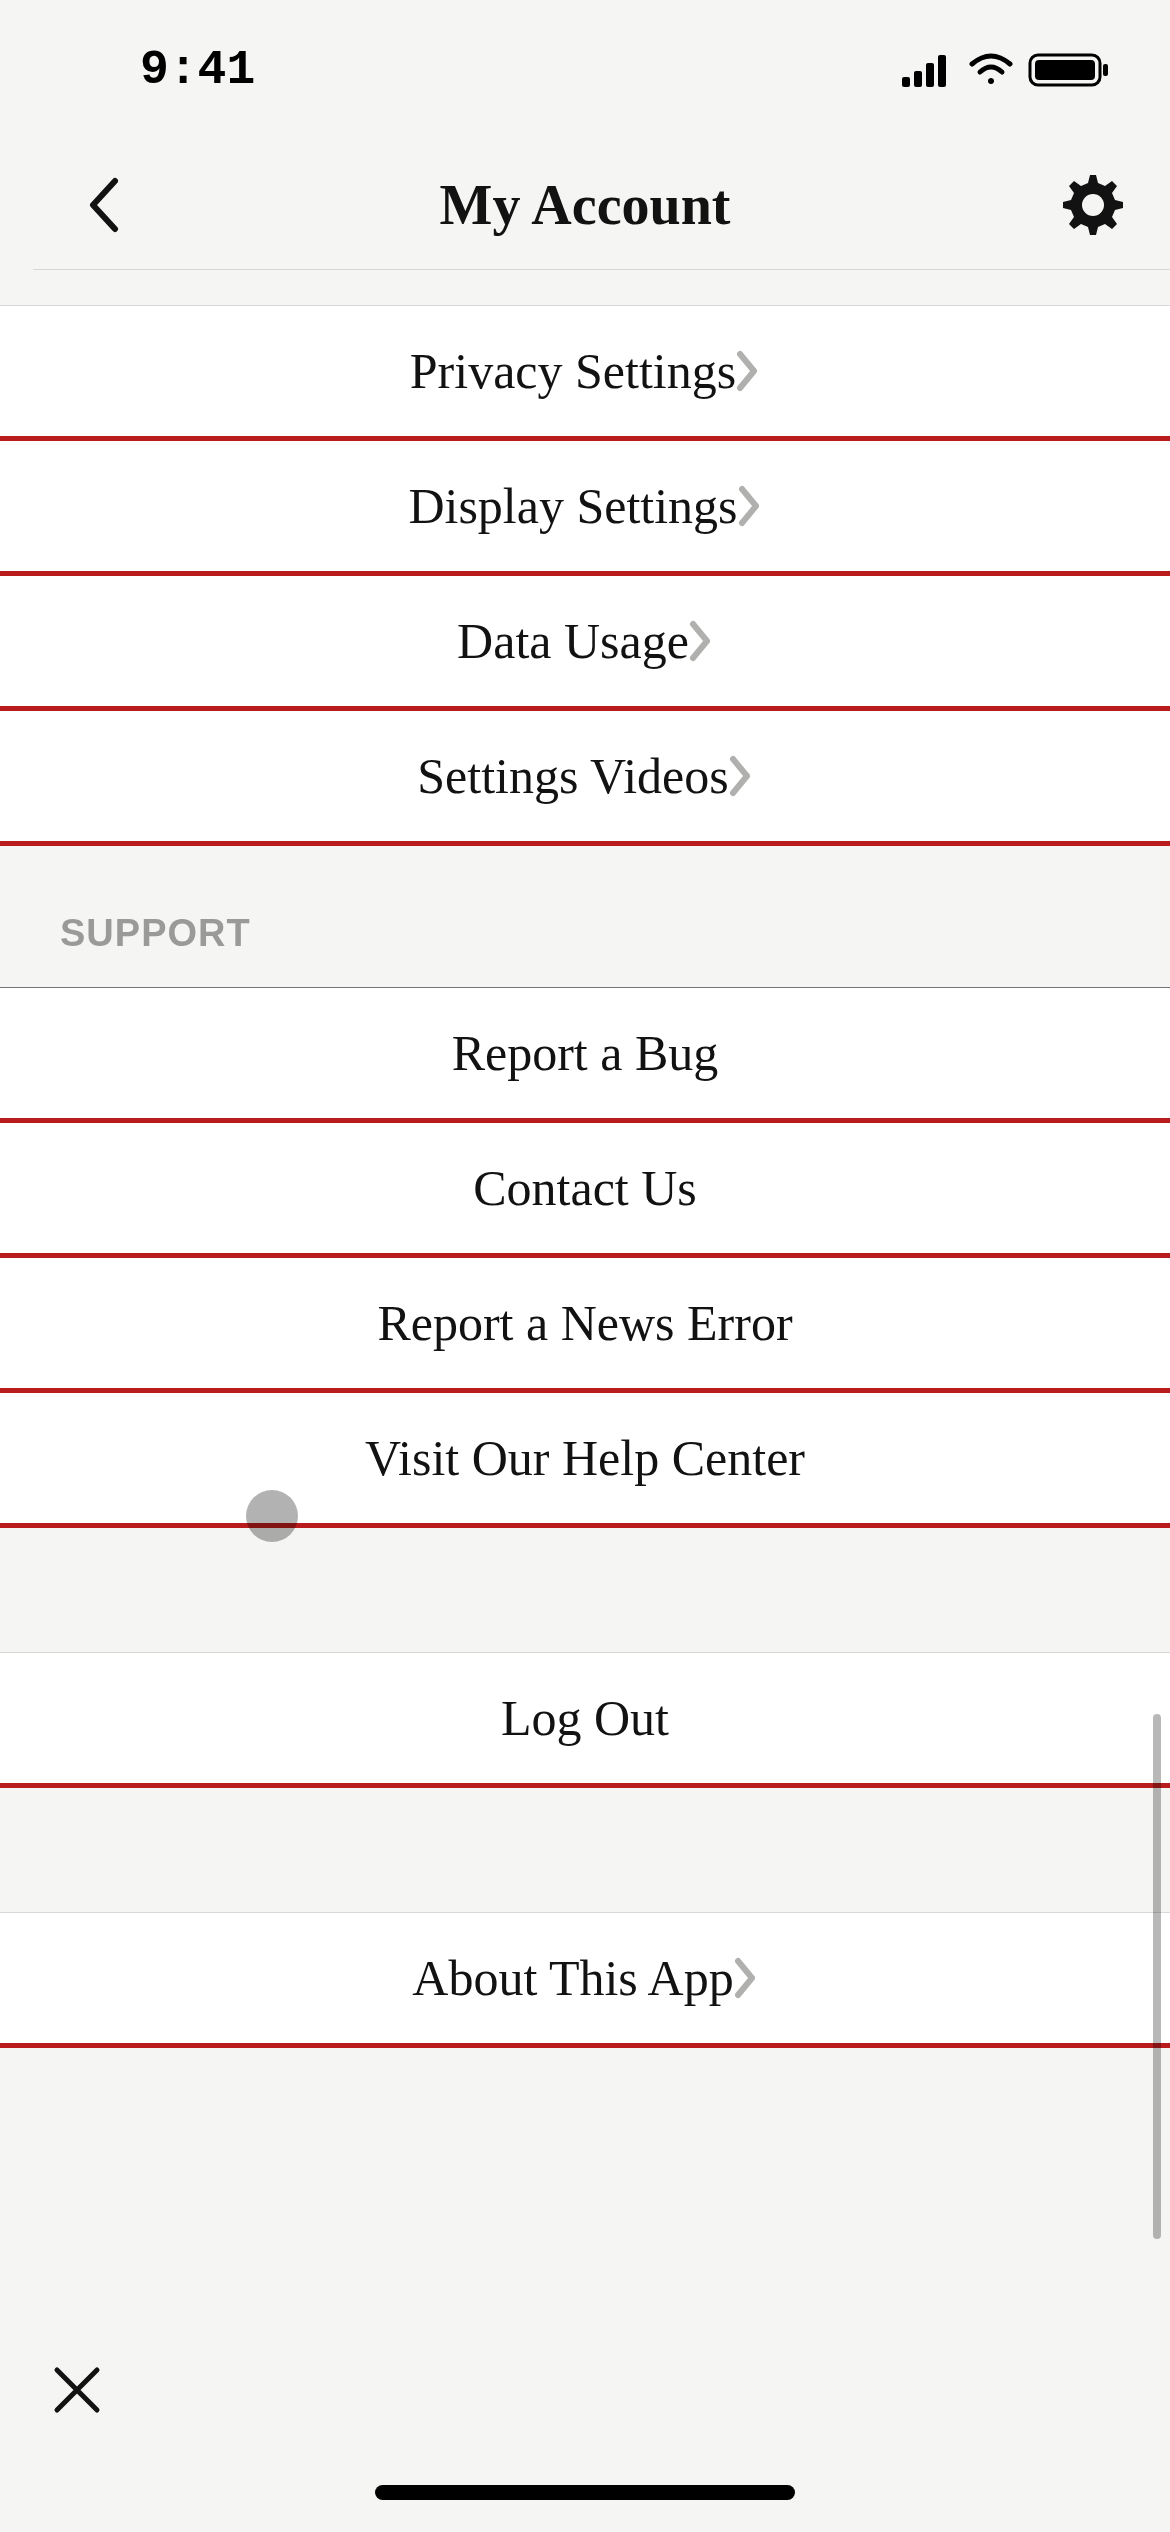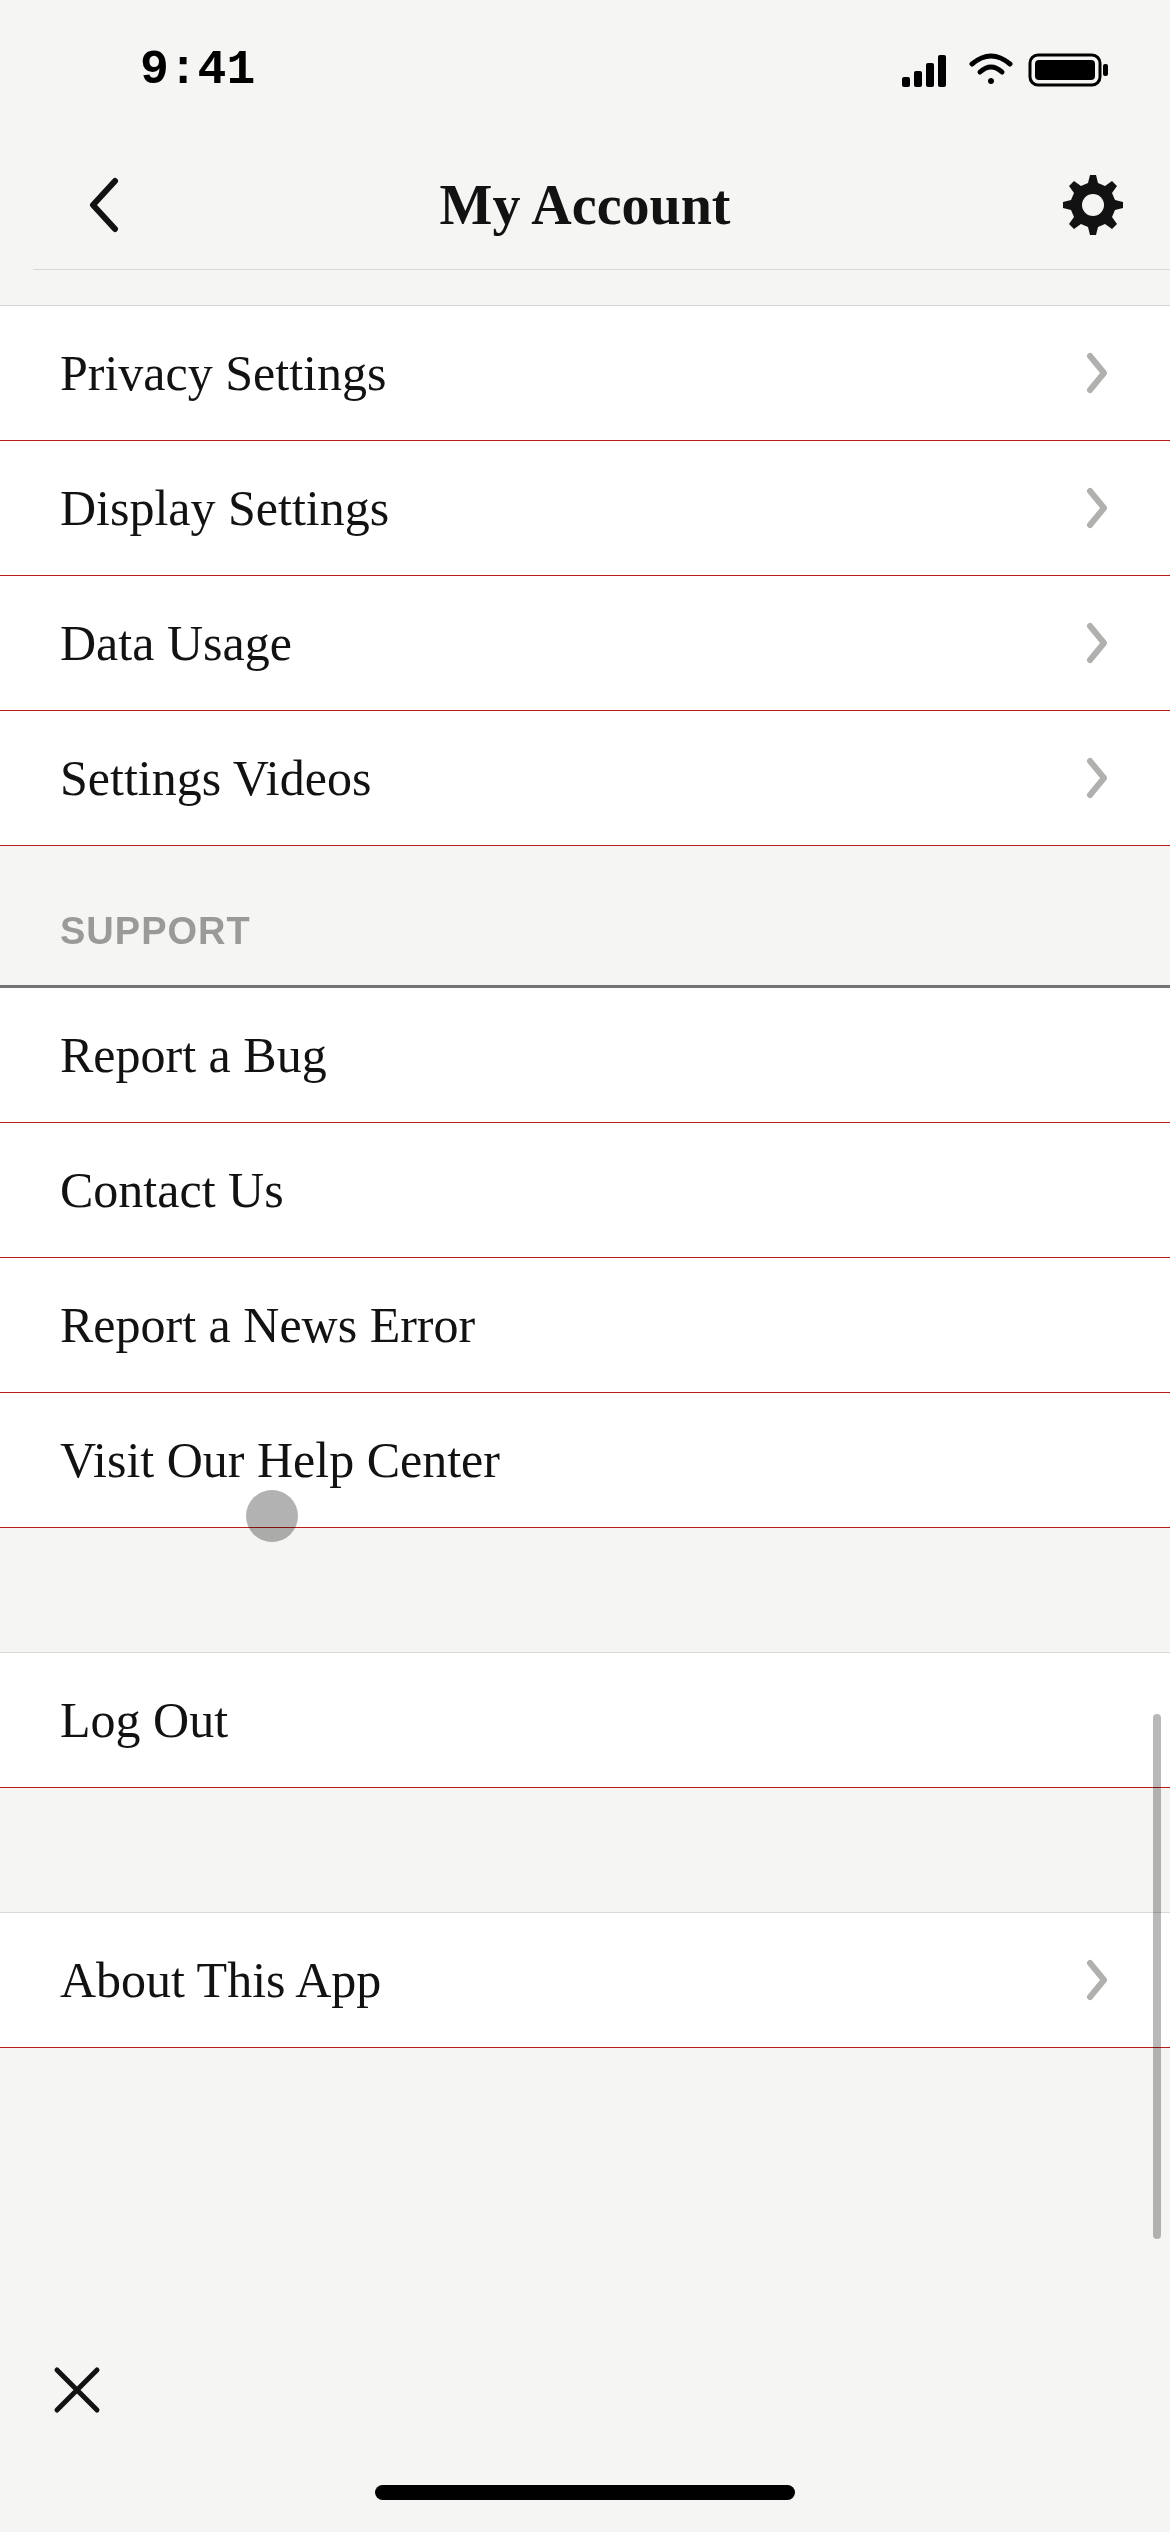--- a/index.html
+++ b/index.html
@@ -71,37 +71,37 @@
       height: 36px;
       background: #f5f5f3;
       border-bottom: 1px solid #d8d8d6;
     }
     .section-header {
       height: 142px;
       background: #f5f5f3;
       display: flex;
       align-items: flex-end;
       padding: 0 60px 32px;
-      border-bottom: 3px solid #737373;
+      border-bottom: 1px solid #737373;
     }
     .section-header-text {
       font-family: -apple-system, BlinkMacSystemFont, sans-serif;
       font-size: 38px;
       font-weight: 600;
       letter-spacing: 1px;
       color: #9a9a98;
     }
     .list-row {
       height: 135px;
       display: flex;
       align-items: center;
-      justify-content: space-between;
+      justify-content: center;
       padding: 0 60px;
       background: #fff;
-      border-bottom: 1px solid #b91c1c;
+      border-bottom: 5px solid #b91c1c;
     }
     .list-label {
       font-size: 50px;
       color: #121212;
       font-family: Georgia, 'Times New Roman', serif;
     }
     .chevron-right {
       display: flex;
       align-items: center;
       justify-content: center;

